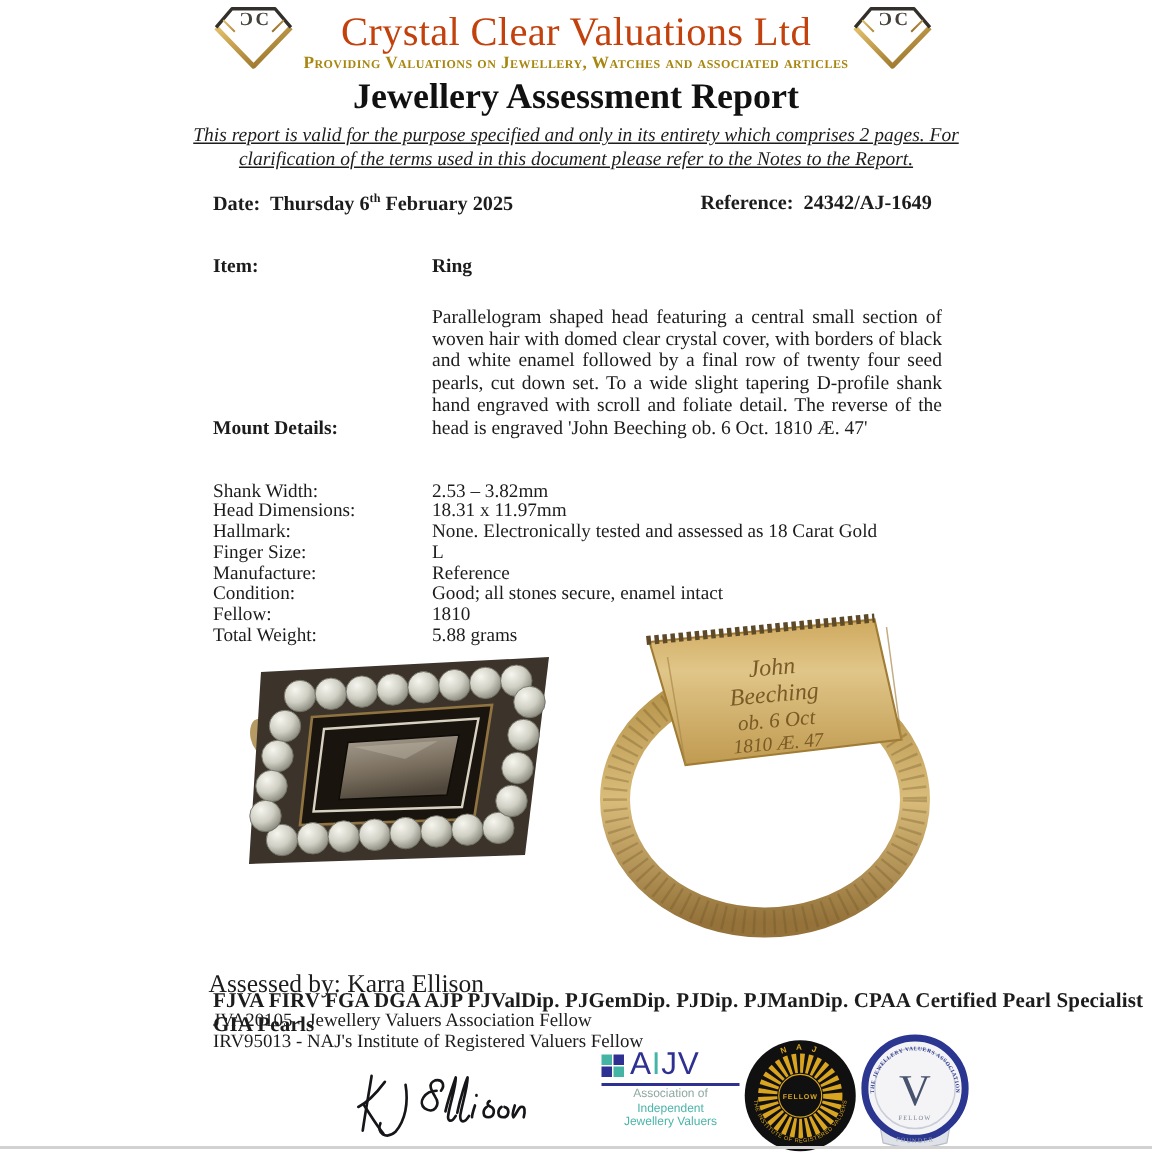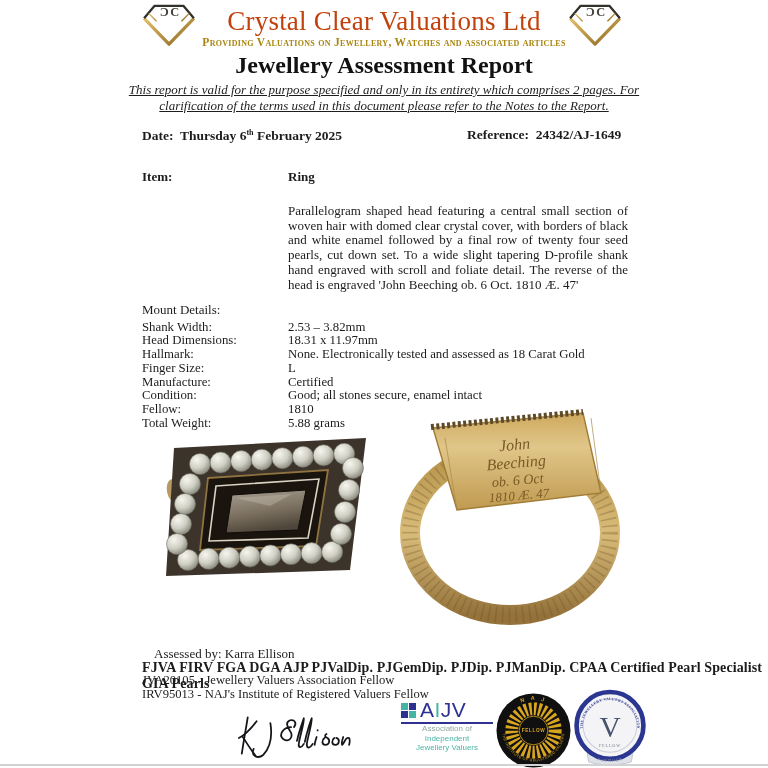--- a/index.html
+++ b/index.html
@@ -24,27 +24,27 @@
   .meta-row{left:142px;top:127px;width:484px;font-size:13.5px;font-weight:bold;}
   .reference{position:absolute;left:325px;top:0;}
   sup{font-size:0.6em;vertical-align:super;}
 
   
   .item-label{left:142px;top:169px;font-size:13px;font-weight:bold;}
   .item-name{left:288px;top:169px;font-size:13px;font-weight:bold;}
   .item-desc{left:288px;top:184px;width:340px;font-size:13px;line-height:14.7px;text-align:justify;margin-top:20px;}
 
   
-  .mount-heading{left:142px;top:277px;font-size:13px;font-weight:normal;margin-top:25px;}
+  .mount-heading{left:142px;top:277px;font-size:13px;font-weight:bold;}
   .mount-rows{left:142px;top:291.5px;width:500px;font-size:12.8px;margin-top:29px;}
   .detail-row{line-height:13.8px;white-space:nowrap;}
   .detail-row .lbl{display:inline-block;width:146px;}
 
   
-  .assessed-by{left:154px;top:646px;font-size:13px;}
+  .assessed-by{left:139px;top:646px;font-size:17px;}
   .credentials{left:142px;top:660px;font-size:14px;font-weight:bold;letter-spacing:0.1px;}
   .memberships{left:142px;top:673px;font-size:12.6px;}
   .memberships div{line-height:14.2px;}
 
   
   .ring-front{left:112px;top:396px;width:280px;height:220px;}
   .ring-back{left:365px;top:398px;width:280px;height:235px;}
 
   
   .signature{left:230px;top:710px;width:128px;height:52px;}
@@ -118,21 +118,21 @@
   <div class="abs item-label">Item:</div>
   <div class="abs item-name">Ring</div>
   <div class="abs item-desc">Parallelogram shaped head featuring a central small section of woven hair with domed clear crystal cover, with borders of black and white enamel followed by a final row of twenty four seed pearls, cut down set.  To a wide slight tapering D-profile shank hand engraved with scroll and foliate detail.  The reverse of the head is engraved 'John Beeching ob. 6 Oct. 1810 Æ. 47'</div>
 
   <div class="abs mount-heading">Mount Details:</div>
   <div class="abs mount-rows">
       <div class="detail-row"><span class="lbl">Shank Width:</span><span class="val">2.53 – 3.82mm</span></div>
       <div class="detail-row"><span class="lbl">Head Dimensions:</span><span class="val">18.31 x 11.97mm</span></div>
       <div class="detail-row"><span class="lbl">Hallmark:</span><span class="val">None.  Electronically tested and assessed as 18 Carat Gold</span></div>
       <div class="detail-row"><span class="lbl">Finger Size:</span><span class="val">L</span></div>
-      <div class="detail-row"><span class="lbl">Manufacture:</span><span class="val">Certified</span></div>
+      <div class="detail-row"><span class="lbl">Manufacture:</span><span class="val">Reference</span></div>
       <div class="detail-row"><span class="lbl">Condition:</span><span class="val">Good; all stones secure, enamel intact</span></div>
       <div class="detail-row"><span class="lbl">Fellow:</span><span class="val">1810</span></div>
       <div class="detail-row"><span class="lbl">Total Weight:</span><span class="val">5.88 grams</span></div>
     </div>
 
   <svg class="abs ring-front" viewBox="0 0 280 220">
     <defs>
       <radialGradient id="pearlG" cx="35%" cy="30%" r="75%">
         <stop offset="0" stop-color="#f6f6ef"></stop>
           <stop offset="0.55" stop-color="#cfcfc4"></stop>

